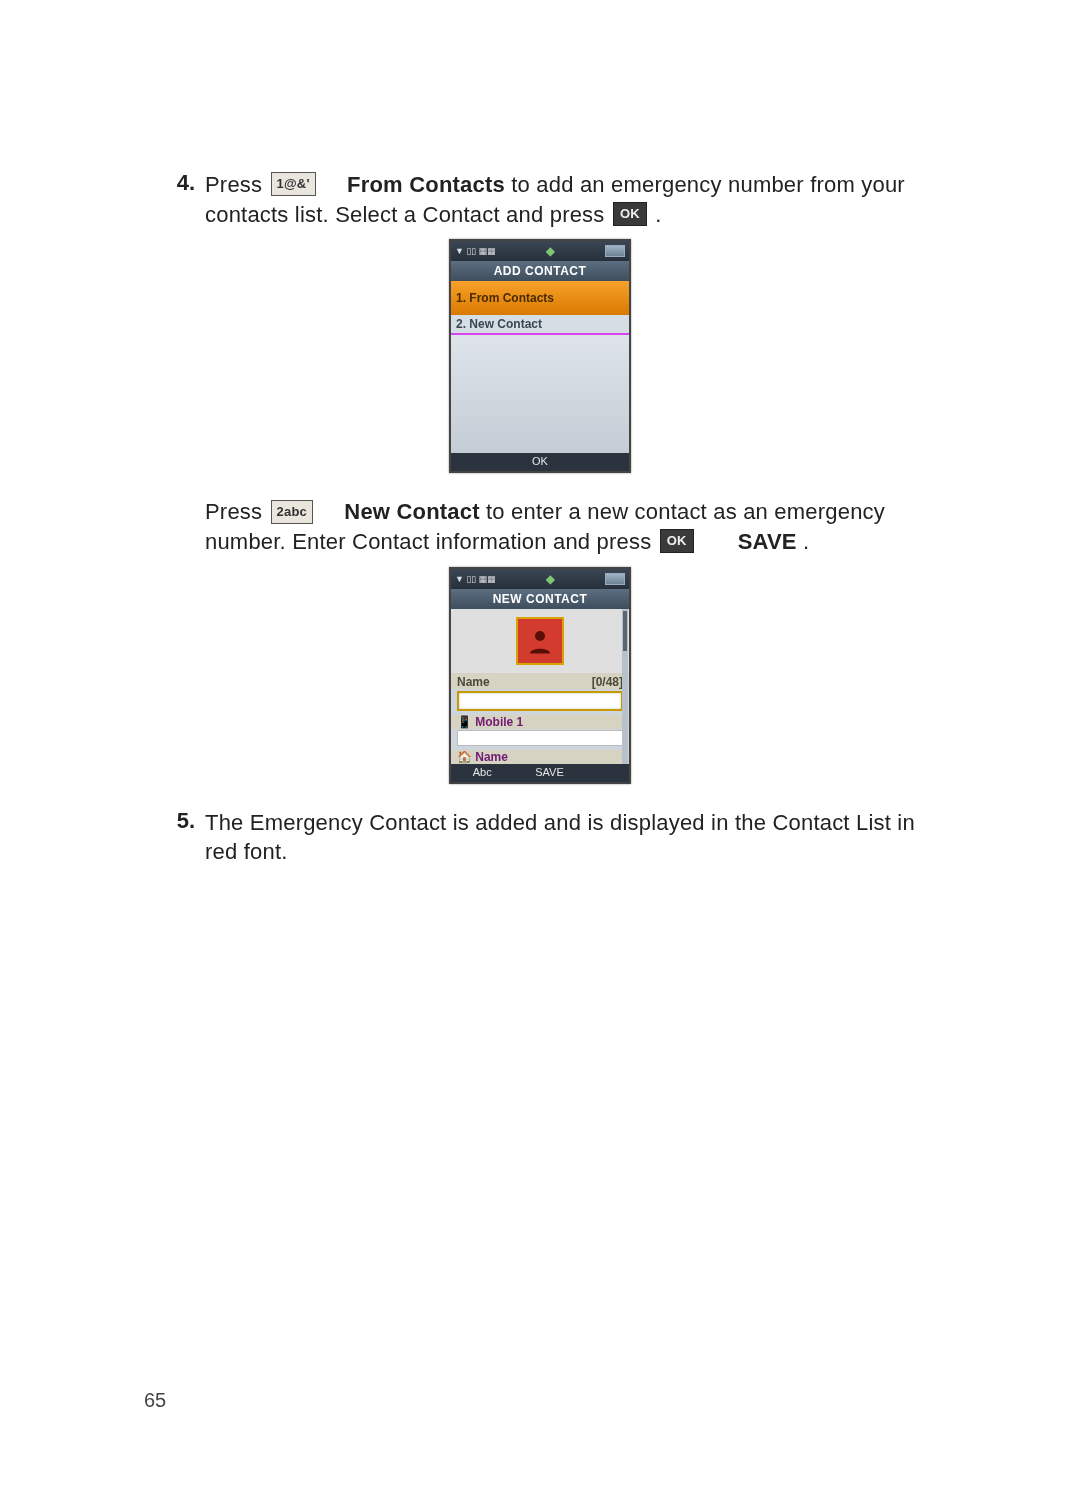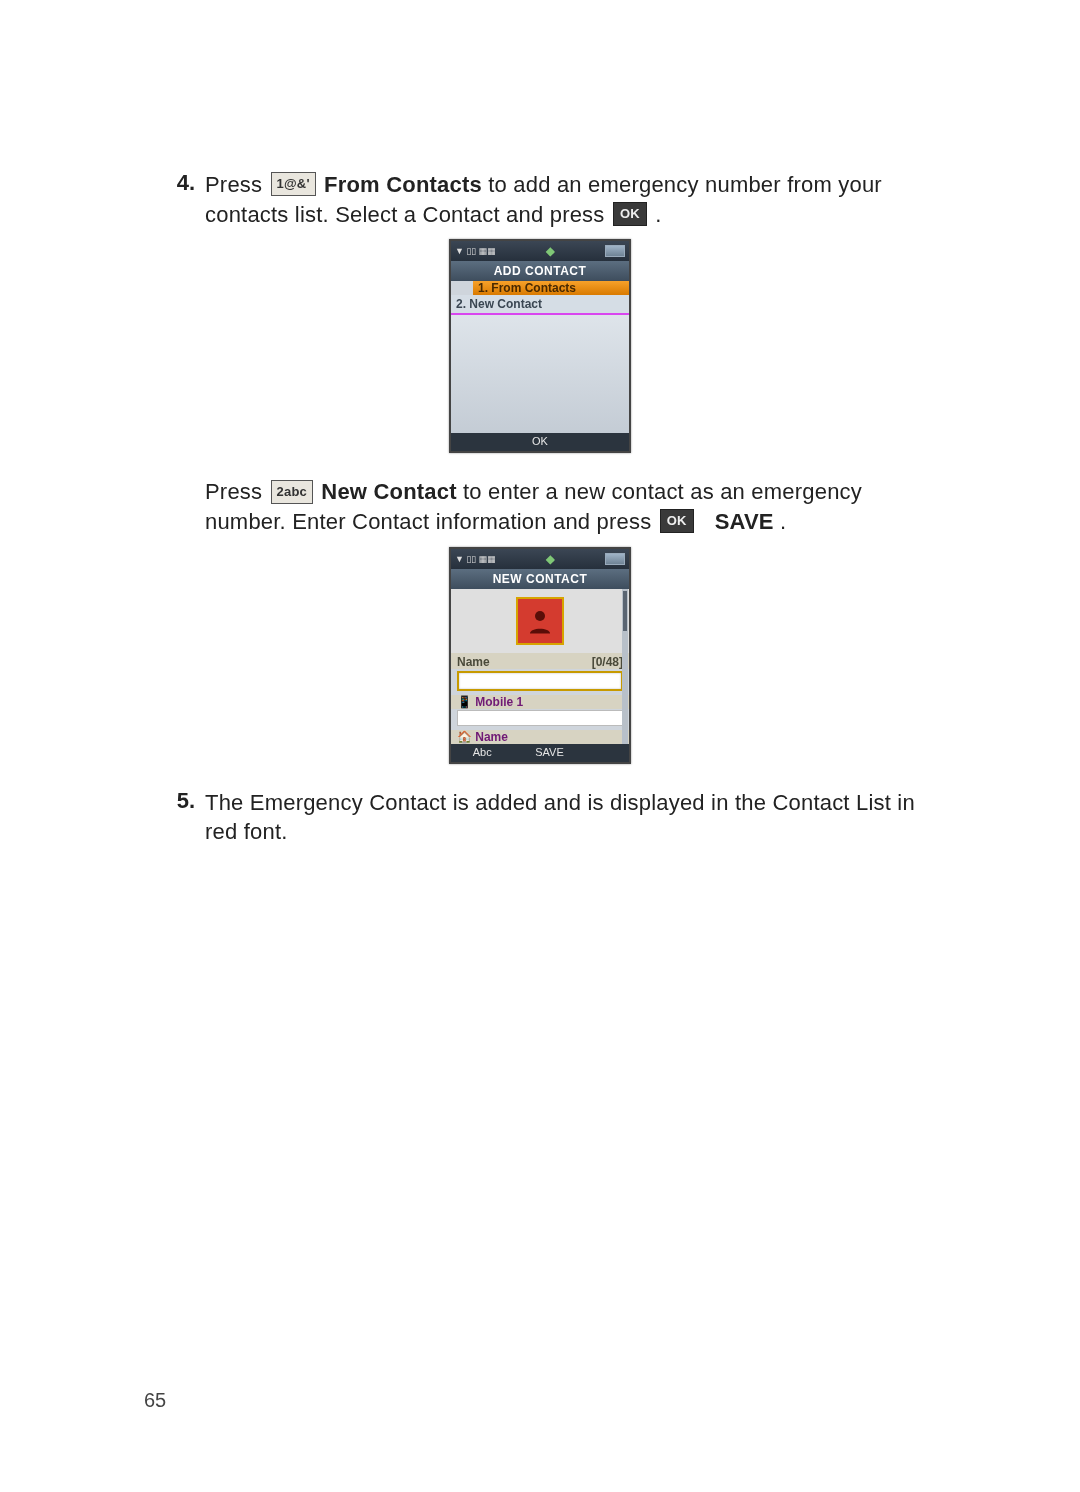--- a/index.html
+++ b/index.html
@@ -29,21 +29,21 @@
     text-align: right;
     padding-right: 10px;
   }
   .step-body {
     flex: 1;
     font-size: 22px;
     line-height: 1.35;
     font-family: "Arial Narrow", Arial, sans-serif;
     letter-spacing: 0.2px;
   }
-  .bold { font-weight: bold; }
+  .bold { font-weight: bold; margin-left: 23px; }
   .key {
     display: inline-flex;
     align-items: center;
     justify-content: center;
     height: 24px;
     min-width: 40px;
     padding: 0 5px;
     border: 1px solid #555;
     background: #e9e6de;
     color: #333;
@@ -96,22 +96,21 @@
     font-size: 12px;
     font-weight: bold;
     padding: 3px 0;
     letter-spacing: 0.5px;
   }
   .ph-row-sel {
     background: linear-gradient(#f7a12a,#d97a00);
     color: #4a2a00;
     font-size: 12px;
     font-weight: bold;
-    padding: 0 5px;
-    margin-left: 22px;
+    padding: 10px 5px;
   }
   .ph-row {
     background: #d5dde5;
     color: #3a4652;
     font-size: 12px;
     font-weight: bold;
     padding: 2px 5px;
     border-bottom: 2px solid #d946ef;
   }
   .ph-fill {

